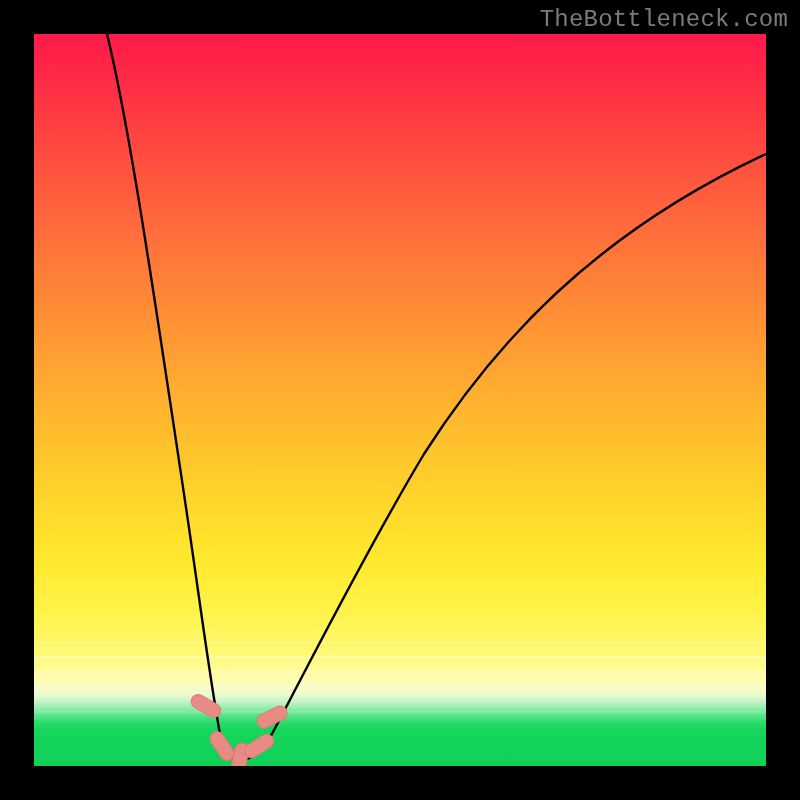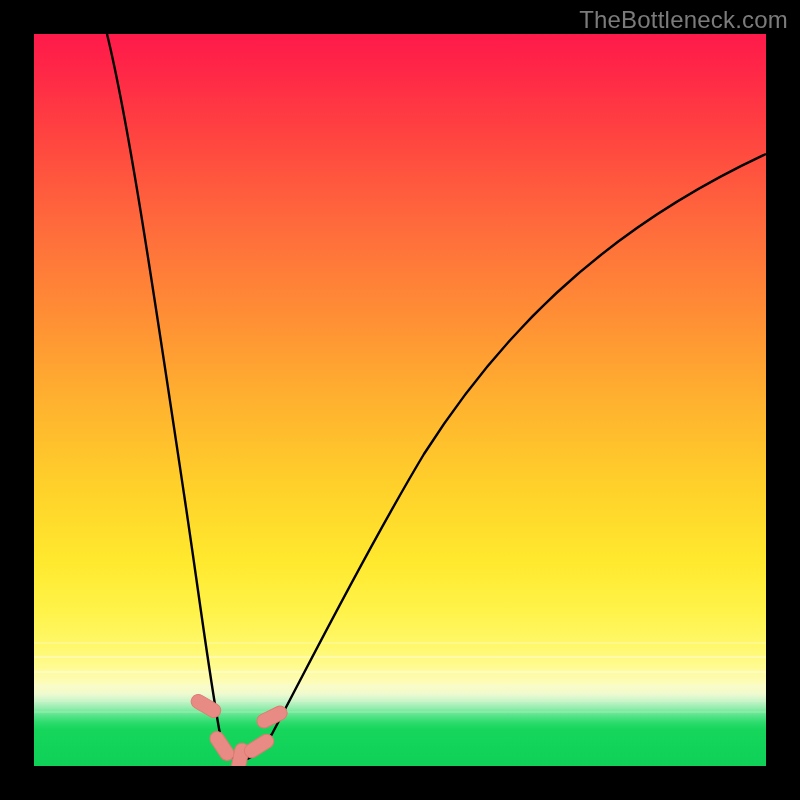--- a/index.html
+++ b/index.html
@@ -11,20 +11,21 @@
     background: #000;
     font-family: Arial, Helvetica, sans-serif;
   }
   .frame {
     position: absolute;
     top: 0;
     left: 0;
     width: 800px;
     height: 800px;
     background: #000;
+    font-family: Liberation Mono, monospace;
   }
   .plot-area {
     position: absolute;
     top: 34px;
     left: 34px;
     width: 732px;
     height: 732px;
     overflow: hidden;
   }
   .gradient-main {

